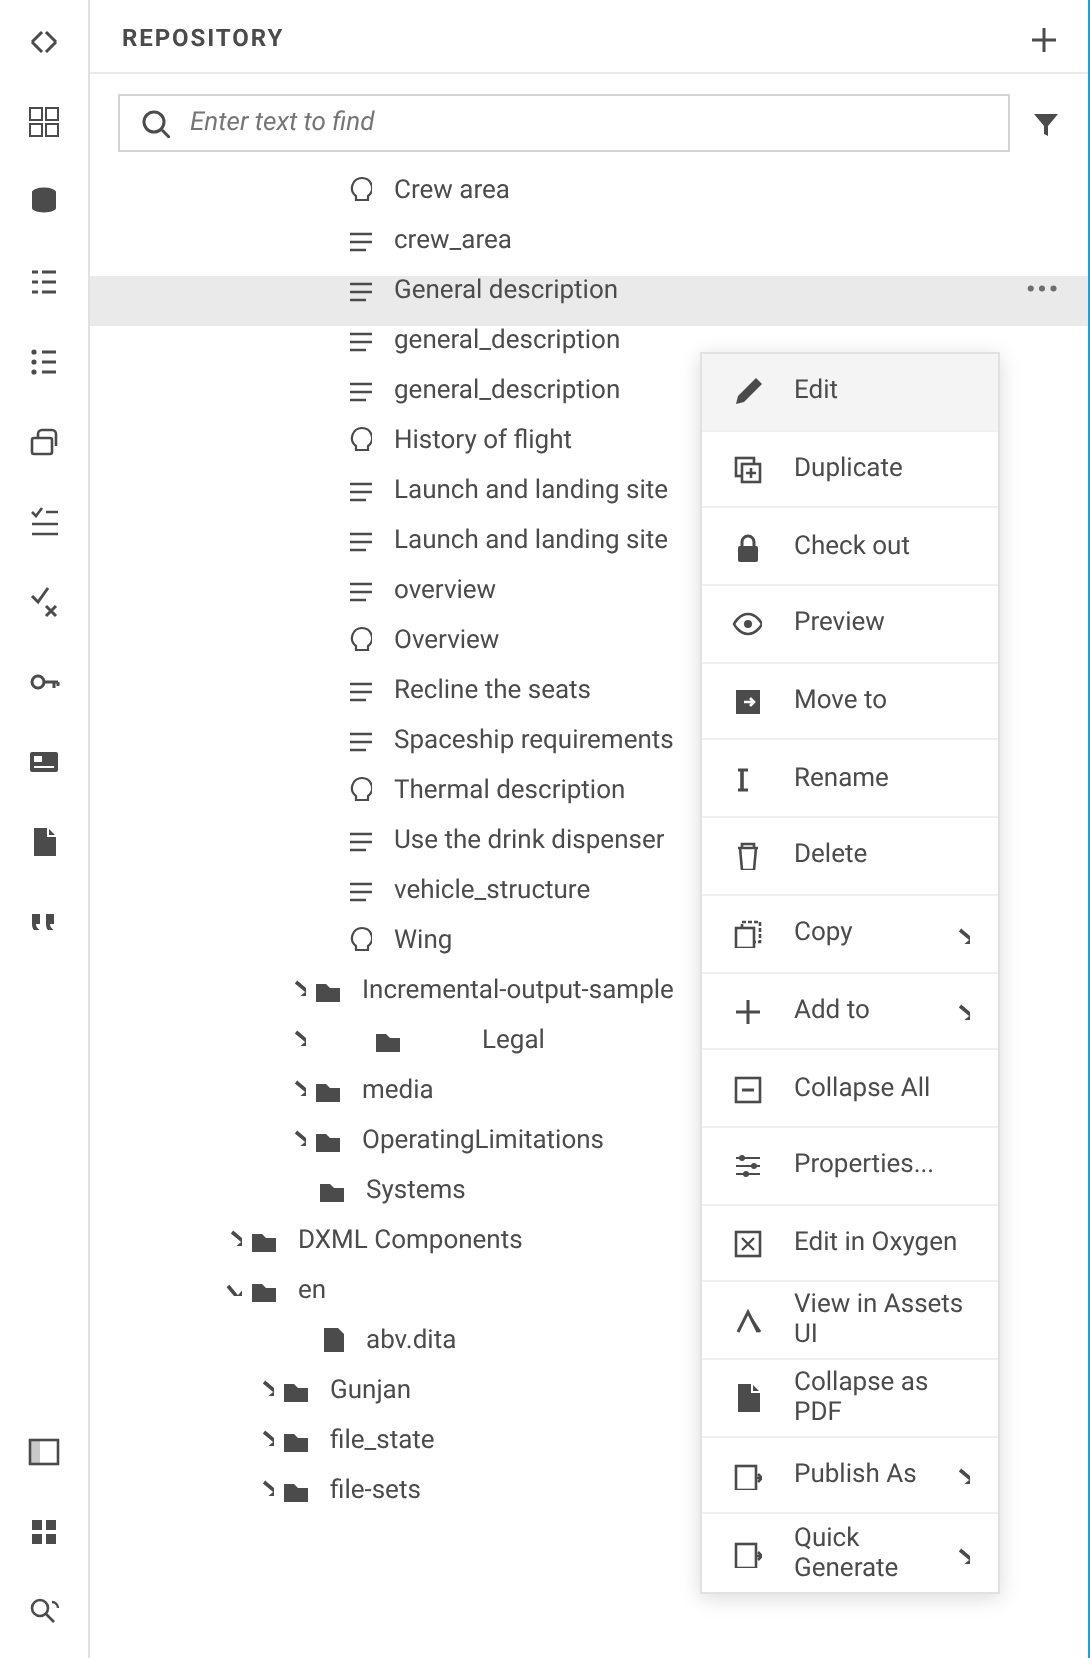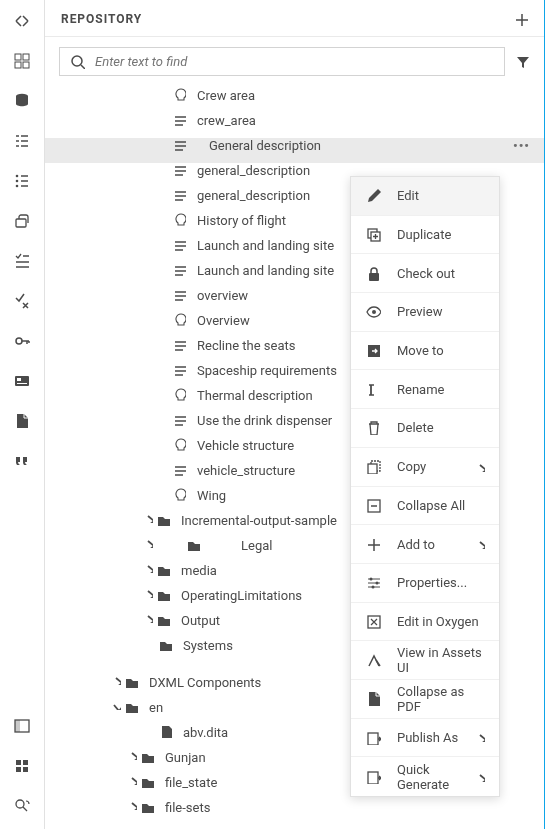--- a/index.html
+++ b/index.html
@@ -307,21 +307,21 @@
           <span class="lbl">Crew area</span>
         </div>
         <div class="row" style="padding-left: 126px;">
           <span class="tico">
             <svg width="13" height="13">
               <use href="#i-topic"></use>
             </svg>
           </span>
           <span class="lbl">crew_area</span>
         </div>
-        <div class="row sel" style="padding-left: 126px; gap: 12px;">
+        <div class="row sel" style="padding-left: 126px;">
           <span class="tico">
             <svg width="13" height="13">
               <use href="#i-topic"></use>
             </svg>
           </span>
           <span class="lbl">General description</span>
           <span class="more">•••</span>
         </div>
         <div class="row" style="padding-left: 126px;">
           <span class="tico">
@@ -407,39 +407,31 @@
           <span class="tico">
             <svg width="13" height="13">
               <use href="#i-topic"></use>
             </svg>
           </span>
           <span class="lbl">Use the drink dispenser</span>
         </div>
         <div class="row" style="padding-left: 126px;">
           <span class="tico">
             <svg width="13" height="13">
+              <use href="#i-topic"></use>
+            </svg>
+          </span>
+          <span class="lbl">vehicle_structure</span>
+        </div>
+        <div class="row" style="padding-left: 126px;">
+          <span class="tico">
+            <svg width="13" height="13">
               <use href="#i-bulb"></use>
             </svg>
           </span>
-          <span class="lbl">Vehicle structure</span>
-        </div>
-        <div class="row" style="padding-left: 126px;">
-          <span class="tico">
-            <svg width="13" height="13">
-              <use href="#i-topic"></use>
-            </svg>
-          </span>
-          <span class="lbl">vehicle_structure</span>
-        </div>
-        <div class="row" style="padding-left: 126px;">
-          <span class="tico">
-            <svg width="13" height="13">
-              <use href="#i-bulb"></use>
-            </svg>
-          </span>
           <span class="lbl">Wing</span>
         </div>
         <div class="row" style="padding-left: 96px;">
           <span class="chev">
             <svg width="10" height="10">
               <use href="#i-chev-right"></use>
             </svg>
           </span>
           <span class="tico">
             <svg width="13" height="13">
@@ -480,42 +472,29 @@
               <use href="#i-chev-right"></use>
             </svg>
           </span>
           <span class="tico">
             <svg width="13" height="13">
               <use href="#i-folder"></use>
             </svg>
           </span>
           <span class="lbl">OperatingLimitations</span>
         </div>
-        <div class="row" style="padding-left: 96px;">
-          <span class="chev">
-            <svg width="10" height="10">
-              <use href="#i-chev-right"></use>
-            </svg>
-          </span>
-          <span class="tico">
-            <svg width="13" height="13">
-              <use href="#i-folder"></use>
-            </svg>
-          </span>
-          <span class="lbl">Output</span>
-        </div>
         <div class="row" style="padding-left: 112px;">
           <span class="tico">
             <svg width="13" height="13">
               <use href="#i-folder"></use>
             </svg>
           </span>
           <span class="lbl">Systems</span>
         </div>
-        <div class="row" style="padding-left: 64px; margin-top: 12px;">
+        <div class="row" style="padding-left: 64px;">
           <span class="chev">
             <svg width="10" height="10">
               <use href="#i-chev-right"></use>
             </svg>
           </span>
           <span class="tico">
             <svg width="13" height="13">
               <use href="#i-folder"></use>
             </svg>
           </span>
@@ -651,41 +630,41 @@
       <span class="mlbl">Copy</span>
       <span class="sub">
         <svg width="10" height="10">
           <use href="#i-chev-right"></use>
         </svg>
       </span>
     </div>
     <div class="mi">
       <span class="mico">
         <svg width="15" height="15">
-          <use href="#i-collapse"></use>
-        </svg>
-      </span>
-      <span class="mlbl">Collapse All</span>
-    </div>
-    <div class="mi">
-      <span class="mico">
-        <svg width="15" height="15">
           <use href="#i-plus"></use>
         </svg>
       </span>
       <span class="mlbl">Add to</span>
       <span class="sub">
         <svg width="10" height="10">
           <use href="#i-chev-right"></use>
         </svg>
       </span>
     </div>
     <div class="mi">
       <span class="mico">
         <svg width="15" height="15">
+          <use href="#i-collapse"></use>
+        </svg>
+      </span>
+      <span class="mlbl">Collapse All</span>
+    </div>
+    <div class="mi">
+      <span class="mico">
+        <svg width="15" height="15">
           <use href="#i-props"></use>
         </svg>
       </span>
       <span class="mlbl">Properties...</span>
     </div>
     <div class="mi">
       <span class="mico">
         <svg width="15" height="15">
           <use href="#i-oxygen"></use>
         </svg>

